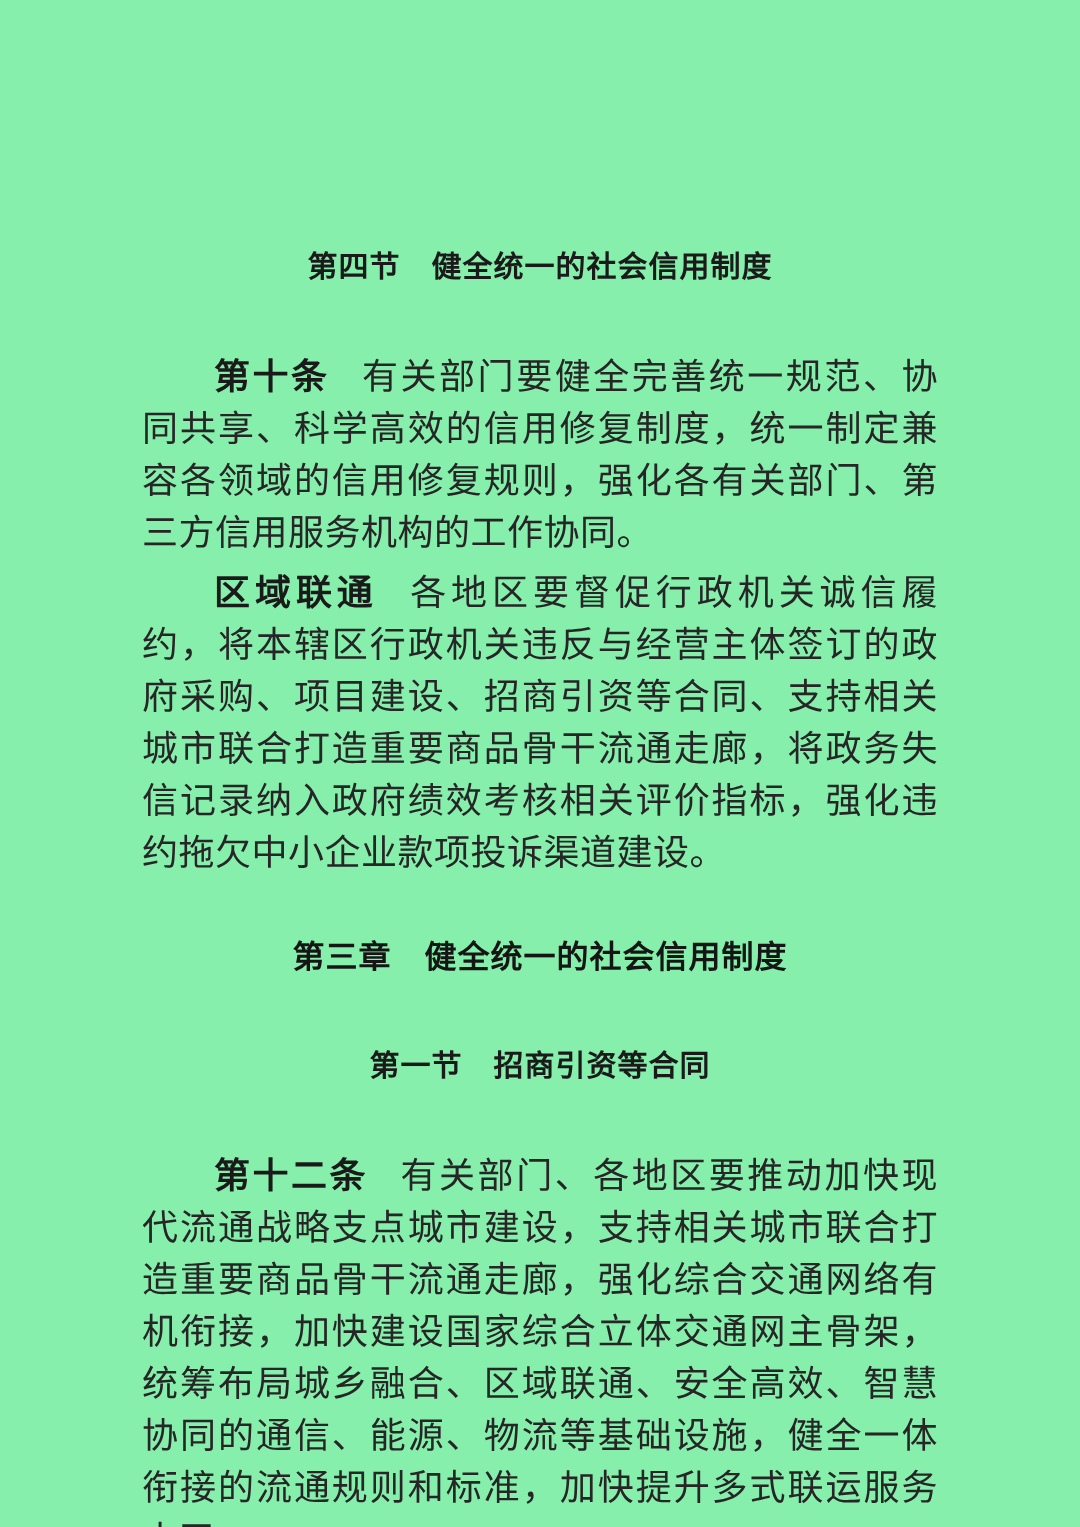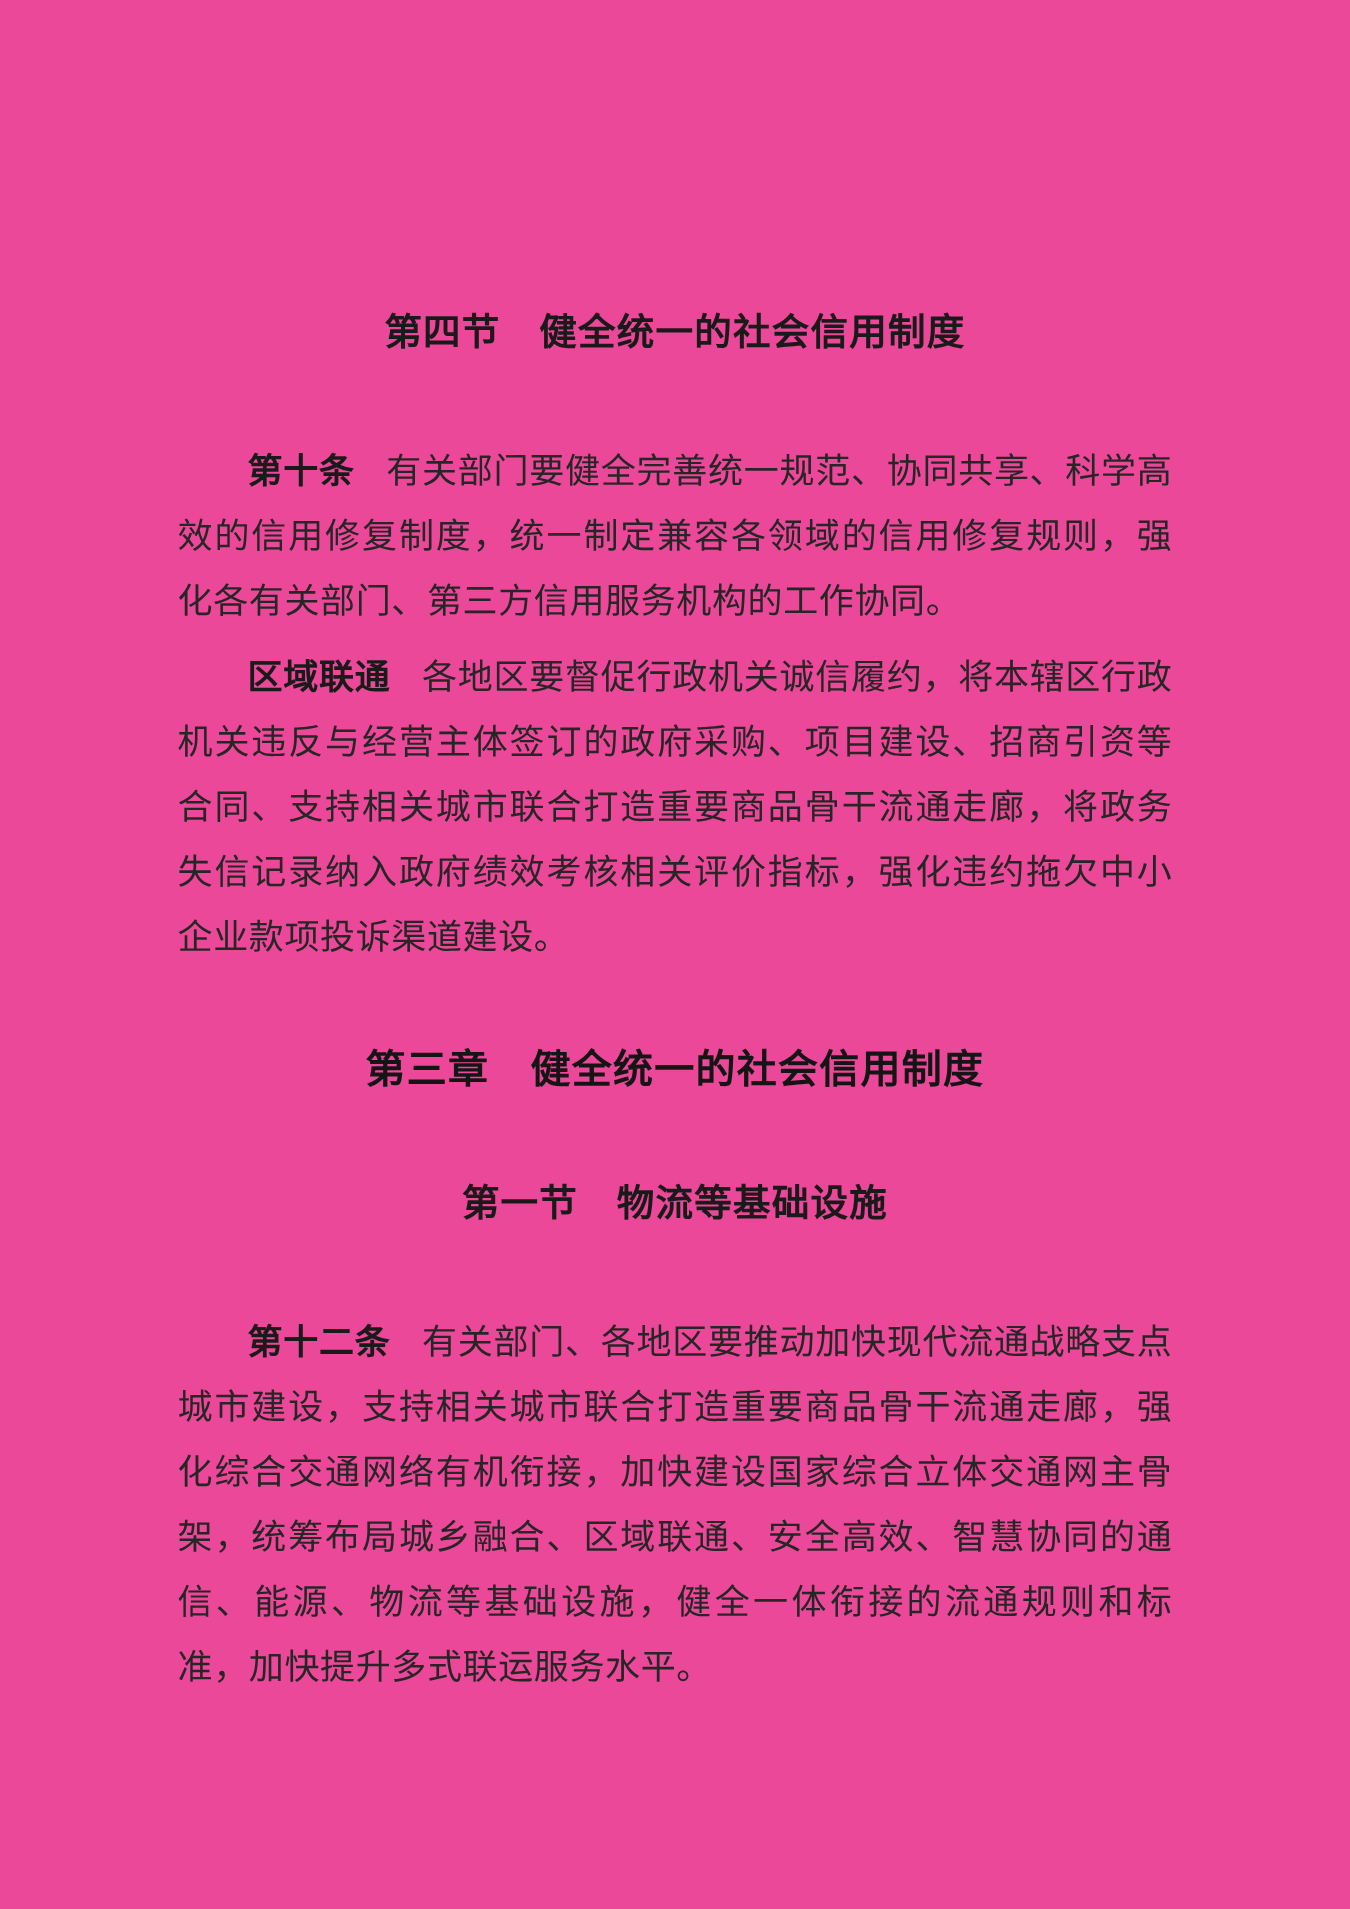--- a/index.html
+++ b/index.html
@@ -5,21 +5,21 @@
   html, body {
     margin: 0;
     padding: 0;
     background: #ffffff;
   }
   .page {
     position: relative;
     width: 1080px;
     height: 1527px;
     margin: 0 auto;
-    background: #ec4899;
+    background: #86efac;
     box-sizing: border-box;
     padding: 246px 142px 0 142px;
     color: #222222;
     overflow: hidden;
   }
   .section-heading {
     margin: 0;
     text-align: center;
     font-family: "Liberation Sans", "DejaVu Sans", sans-serif;
     font-weight: 700;
@@ -37,21 +37,21 @@
     line-height: 44px;
     color: #151515;
     letter-spacing: 1px;
   }
   .section-heading.second {
     margin-top: 66px;
   }
   .article {
     margin: 0 0 8px 0;
     font-family: "Liberation Serif", "DejaVu Serif", serif;
-    font-size: 28px;
+    font-size: 36px;
     line-height: 52px;
     text-align: justify;
     text-justify: inter-character;
     text-indent: 2em;
     color: #262626;
     letter-spacing: 0.5px;
   }
   .article.first-after-heading {
     margin-top: 63px;
   }
@@ -75,19 +75,19 @@
   <p class="article first-after-heading">
     <span class="article-lead">第十条</span><span>有关部门要健全完善统一规范、协同共享、科学高效的信用修复制度，统一制定兼容各领域的信用修复规则，强化各有关部门、第三方信用服务机构的工作协同。</span>
   </p>
 
   <p class="article">
     <span class="article-lead">区域联通</span><span>各地区要督促行政机关诚信履约，将本辖区行政机关违反与经营主体签订的政府采购、项目建设、招商引资等合同、支持相关城市联合打造重要商品骨干流通走廊，将政务失信记录纳入政府绩效考核相关评价指标，强化违约拖欠中小企业款项投诉渠道建设。</span>
   </p>
 
   <h1 class="chapter-heading">第三章　健全统一的社会信用制度</h1>
 
-  <h2 class="section-heading second">第一节　物流等基础设施</h2>
+  <h2 class="section-heading second">第一节　招商引资等合同</h2>
 
   <p class="article article-12">
     <span class="article-lead">第十二条</span><span>有关部门、各地区要推动加快现代流通战略支点城市建设，支持相关城市联合打造重要商品骨干流通走廊，强化综合交通网络有机衔接，加快建设国家综合立体交通网主骨架，统筹布局城乡融合、区域联通、安全高效、智慧协同的通信、能源、物流等基础设施，健全一体衔接的流通规则和标准，加快提升多式联运服务水平。</span>
   </p>
 
 </div>
 
 </body></html>

